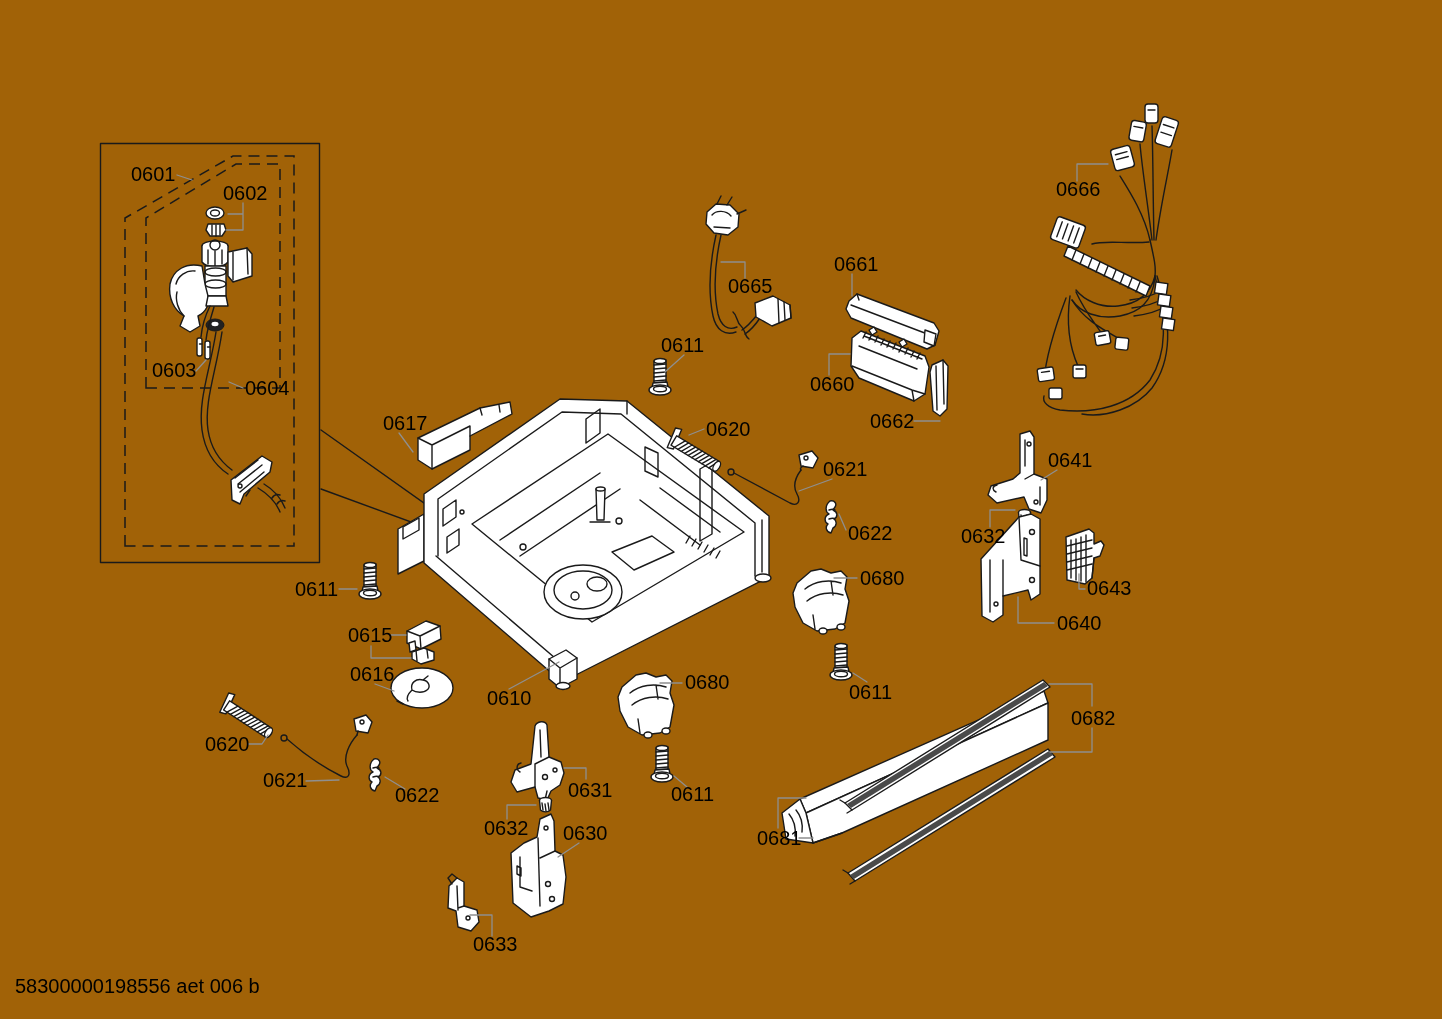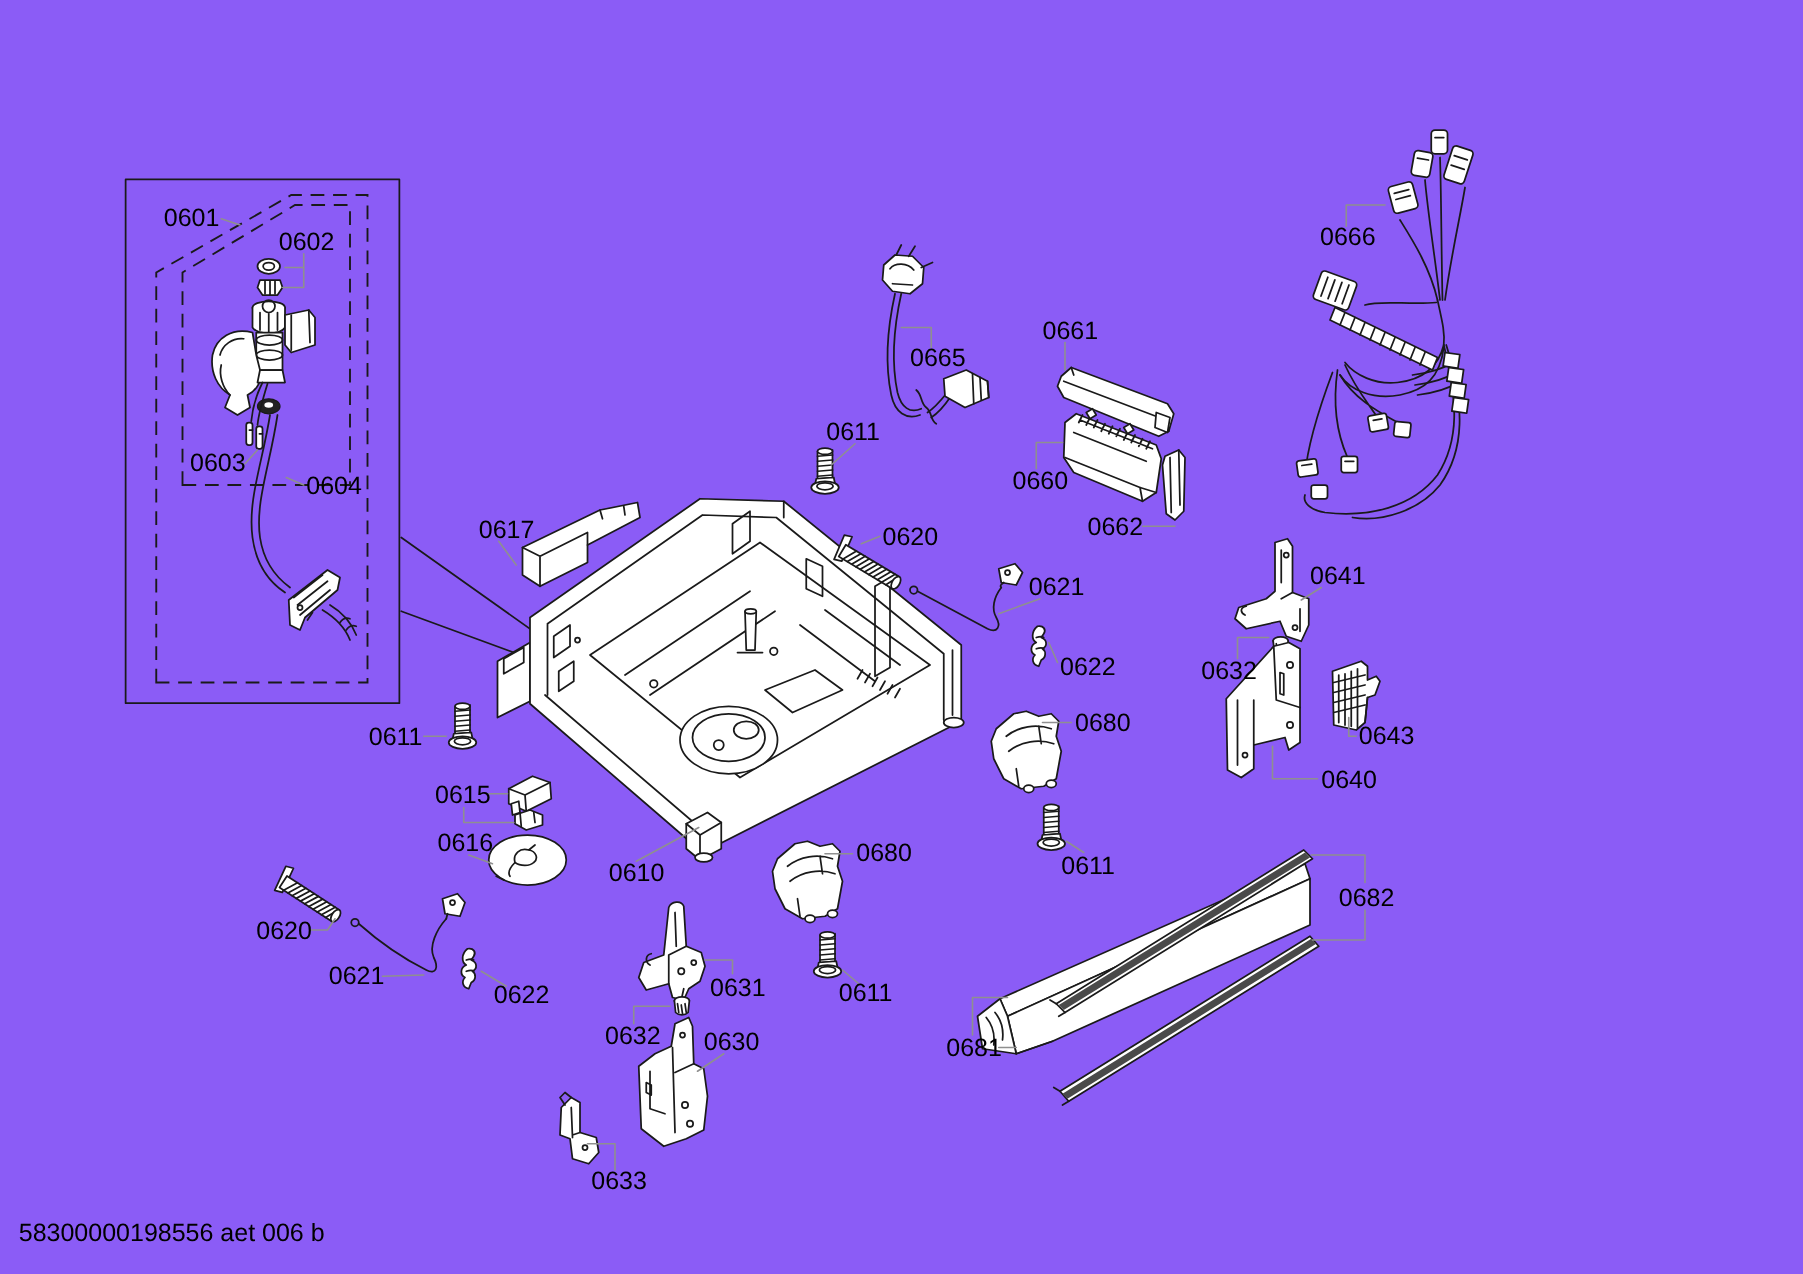--- a/index.html
+++ b/index.html
@@ -1,16 +1,16 @@
 <!DOCTYPE html>
 <html><head>
 <meta charset="utf-8">
 <style>
   html,body{margin:0;padding:0;background:#fff;}
-  .stage{position:relative;width:1442px;height:1019px;background:#8b5cf6;overflow:hidden;}
+  .stage{position:relative;width:1442px;height:1019px;background:#a16207;overflow:hidden;}
   svg{display:block;}
   .ln{stroke:#1a1a1a;fill:none;stroke-width:1.4;stroke-linecap:round;stroke-linejoin:round;}
   .fw{fill:#ffffff;}
   .ld{stroke:#8f8f8f;fill:none;stroke-width:1.3;stroke-linecap:round;stroke-linejoin:round;}
   .dsh{stroke:#1a1a1a;fill:none;stroke-width:1.5;stroke-dasharray:11 7;}
   .lbl{font-family:"Liberation Sans",sans-serif;font-size:20px;fill:#000;}
   .ftr{font-family:"Liberation Sans",sans-serif;font-size:20px;fill:#000;}
 </style>
 </head>
 <body>

